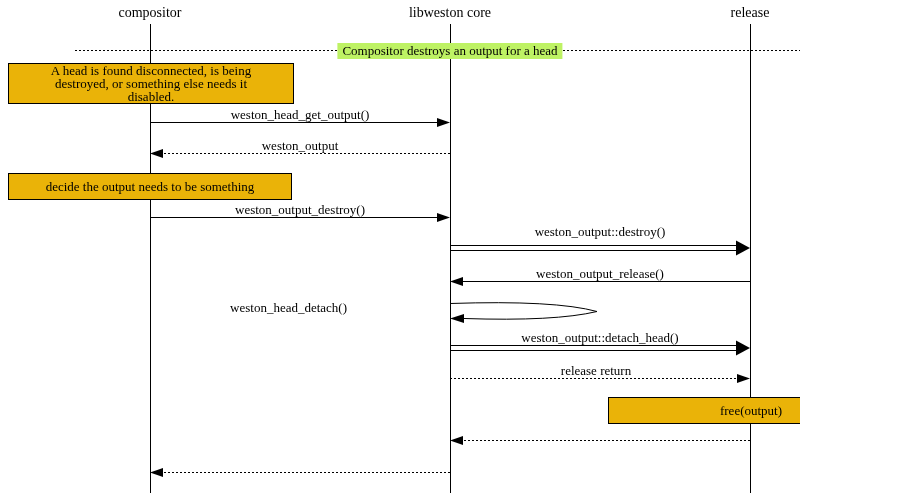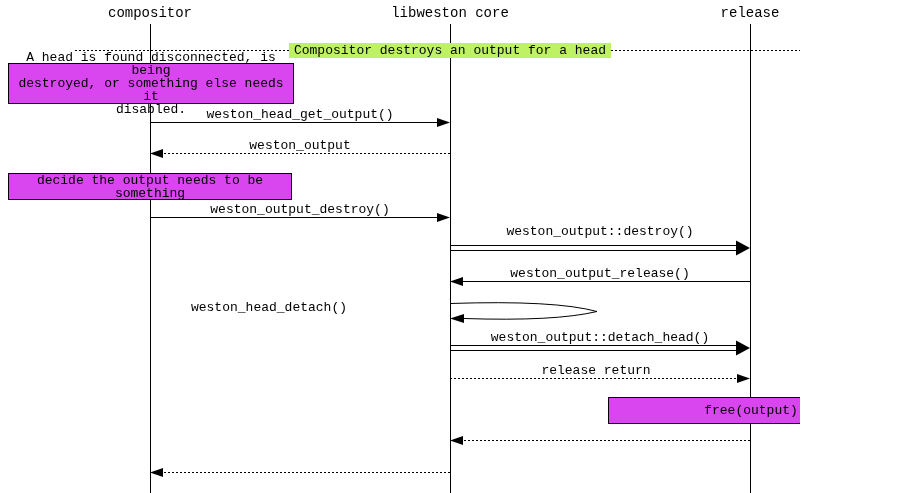--- a/index.html
+++ b/index.html
@@ -1,21 +1,21 @@
 <!DOCTYPE html>
 <html><head>
 <meta charset="utf-8">
 <style>
   html, body { margin: 0; padding: 0; background: #ffffff; }
   .stage {
     position: relative;
     width: 800px;
     height: 493px;
     background: #ffffff;
-    font-family: Liberation Mono, monospace;
+    font-family: Liberation Serif, serif;
     color: #000000;
     overflow: hidden;
   }
   .stage svg { position: absolute; top: 0; left: 0; }
   .actor-label {
     position: absolute;
     top: 5px;
     transform: translateX(-50%);
     font-size: 14px;
     white-space: nowrap;
@@ -38,21 +38,21 @@
   }
   .msg-label-right {
     position: absolute;
     font-size: 13px;
     white-space: nowrap;
     margin-left: 44px;
   }
   .note {
     position: absolute;
     box-sizing: border-box;
-    background: #d946ef;
+    background: #eab308;
     border: 1px solid #000000;
     font-size: 13px;
     line-height: 13px;
     text-align: center;
     display: flex;
     flex-direction: column;
     justify-content: center;
   }
 </style>
 </head>

